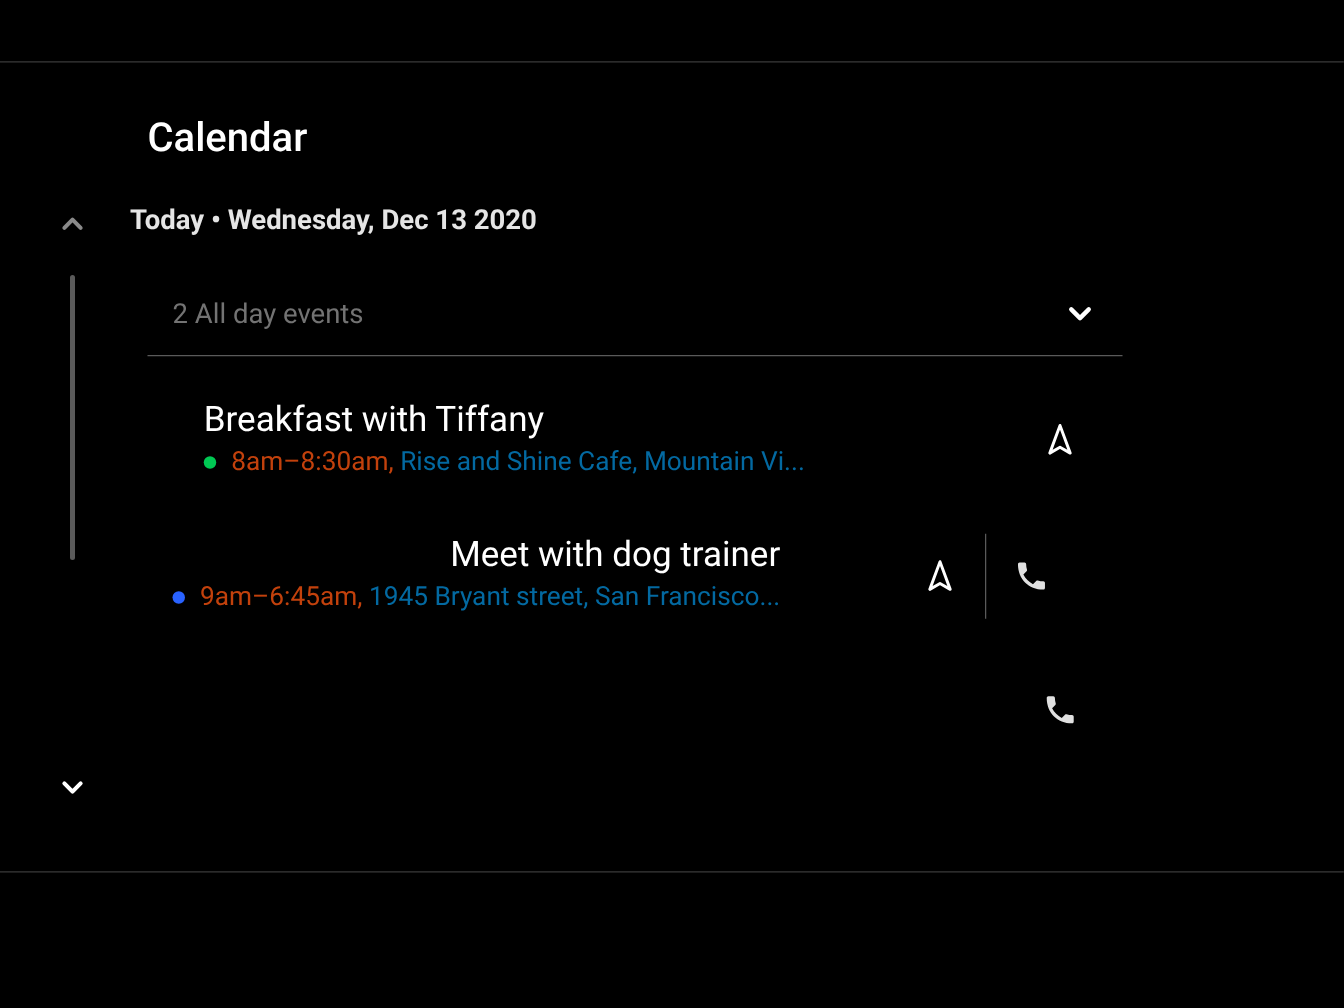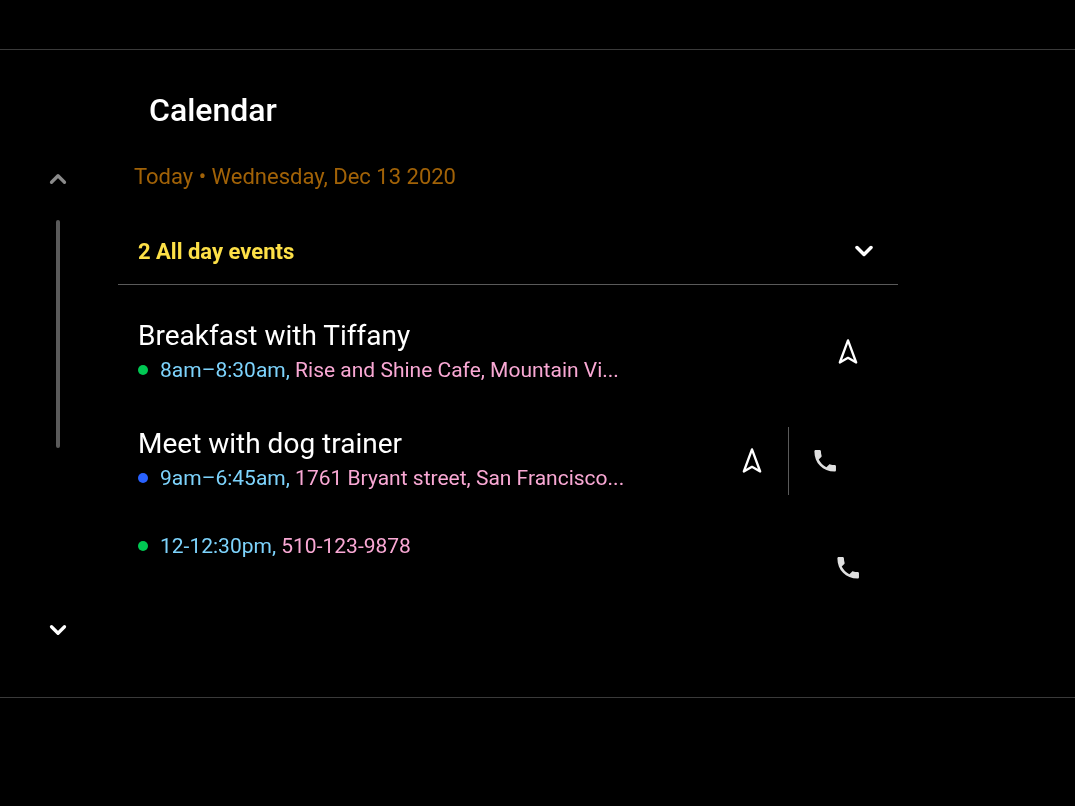--- a/index.html
+++ b/index.html
@@ -58,45 +58,45 @@
     background: #5a5a5a;
     border-radius: 2px;
   }
   .page-title {
     position: absolute;
     top: 91px;
     left: 118px;
     font-size: 32px;
     font-weight: 500;
     color: #fff;
-    margin-left: 31px;
   }
   .date-line {
     position: absolute;
     top: 164px;
-    left: 134px;
+    left: 104px;
     font-size: 22px;
-    color: #a16207;
+    color: #e5e5e5;
+    font-weight: bold;
   }
   .allday-row {
     position: absolute;
     top: 218px;
     left: 118px;
     width: 780px;
     height: 66px;
     display: flex;
     align-items: center;
     justify-content: space-between;
     padding: 0 20px;
     cursor: pointer;
   }
   .allday-label {
     font-size: 22px;
-    font-weight: 700;
-    color: #fde047;
+    font-weight: 400;
+    color: #737373;
   }
   .allday-chevron {
     display: flex;
     align-items: center;
     justify-content: center;
   }
   .divider {
     position: absolute;
     top: 284px;
     left: 118px;
@@ -120,24 +120,24 @@
     gap: 12px;
     font-size: 21px;
   }
   .dot {
     width: 10px;
     height: 10px;
     border-radius: 50%;
     flex-shrink: 0;
   }
   .sub-time {
-    color: #7dd3fc;
+    color: #c2410c;
   }
   .sub-location {
-    color: #f9a8d4;
+    color: #0369a1;
   }
   .action-area {
     position: absolute;
     display: flex;
     align-items: center;
   }
   .action-btn {
     width: 72px;
     height: 72px;
     display: flex;
@@ -176,70 +176,63 @@
 <div class="allday-row">
   <span class="allday-label">2 All day events</span>
   <span class="allday-chevron">
     <svg width="28" height="28" viewBox="0 0 24 24" fill="none" stroke="#fff" stroke-width="3" stroke-linecap="round" stroke-linejoin="round">
         <polyline points="6 9 12 15 18 9"></polyline>
       </svg>
   </span>
 </div>
 <div class="divider"></div>
 
-<div class="event-row" style="top:319px;">
+<div class="event-row" style="top:319px;margin-left:25px;">
   <div class="event-title">Breakfast with Tiffany</div>
   <div class="event-sub">
     <span class="dot" style="background:#00c853"></span>
     <span>
       <span class="sub-time">8am–8:30am,</span>
       <span class="sub-location">Rise and Shine Cafe, Mountain Vi...</span>
     </span>
   </div>
 </div>
 <div class="action-area" style="top:316px; left:812px;">
   <div class="action-btn">
     <svg width="28" height="28" viewBox="0 0 24 24" fill="none" stroke="#fff" stroke-width="2" stroke-linejoin="round">
         <path d="M12 2 L19 21 L12 17 L5 21 Z"></path>
       </svg>
   </div>
 </div>
 
-<div class="event-row" style="top:427px;">
+<div class="event-row" style="top:427px;text-align:right;">
   <div class="event-title">Meet with dog trainer</div>
   <div class="event-sub">
     <span class="dot" style="background:#2962ff"></span>
     <span>
       <span class="sub-time">9am–6:45am,</span>
-      <span class="sub-location">1761 Bryant street, San Francisco...</span>
+      <span class="sub-location">1945 Bryant street, San Francisco...</span>
     </span>
   </div>
 </div>
 <div class="action-area" style="top:425px; left:716px;">
   <div class="action-btn">
     <svg width="28" height="28" viewBox="0 0 24 24" fill="none" stroke="#fff" stroke-width="2" stroke-linejoin="round">
         <path d="M12 2 L19 21 L12 17 L5 21 Z"></path>
       </svg>
   </div>
   <div class="action-divider"></div>
   <div class="action-btn">
     <svg width="28" height="28" viewBox="0 0 24 24" fill="#e0e0e0">
         <path d="M6.6 10.8c1.4 2.8 3.8 5.2 6.6 6.6l2.2-2.2c.3-.3.7-.4 1.1-.3 1.2.4 2.5.6 3.8.6.6 0 1.1.5 1.1 1.1V20c0 .6-.5 1.1-1.1 1.1C10.1 21.1 2.9 13.9 2.9 3.7 2.9 3.1 3.4 2.6 4 2.6h3.4c.6 0 1.1.5 1.1 1.1 0 1.3.2 2.6.6 3.8.1.4 0 .8-.3 1.1L6.6 10.8z"></path>
       </svg>
   </div>
 </div>
 
 <div class="event-row" style="top:534px;">
-  <div class="event-sub">
-    <span class="dot" style="background:#00c853"></span>
-    <span>
-      <span class="sub-time">12-12:30pm,</span>
-      <span class="sub-location">510-123-9878</span>
-    </span>
-  </div>
 </div>
 <div class="action-area" style="top:532px; left:812px;">
   <div class="action-btn">
     <svg width="28" height="28" viewBox="0 0 24 24" fill="#e0e0e0">
         <path d="M6.6 10.8c1.4 2.8 3.8 5.2 6.6 6.6l2.2-2.2c.3-.3.7-.4 1.1-.3 1.2.4 2.5.6 3.8.6.6 0 1.1.5 1.1 1.1V20c0 .6-.5 1.1-1.1 1.1C10.1 21.1 2.9 13.9 2.9 3.7 2.9 3.1 3.4 2.6 4 2.6h3.4c.6 0 1.1.5 1.1 1.1 0 1.3.2 2.6.6 3.8.1.4 0 .8-.3 1.1L6.6 10.8z"></path>
       </svg>
   </div>
 </div>
 
 </body></html>

